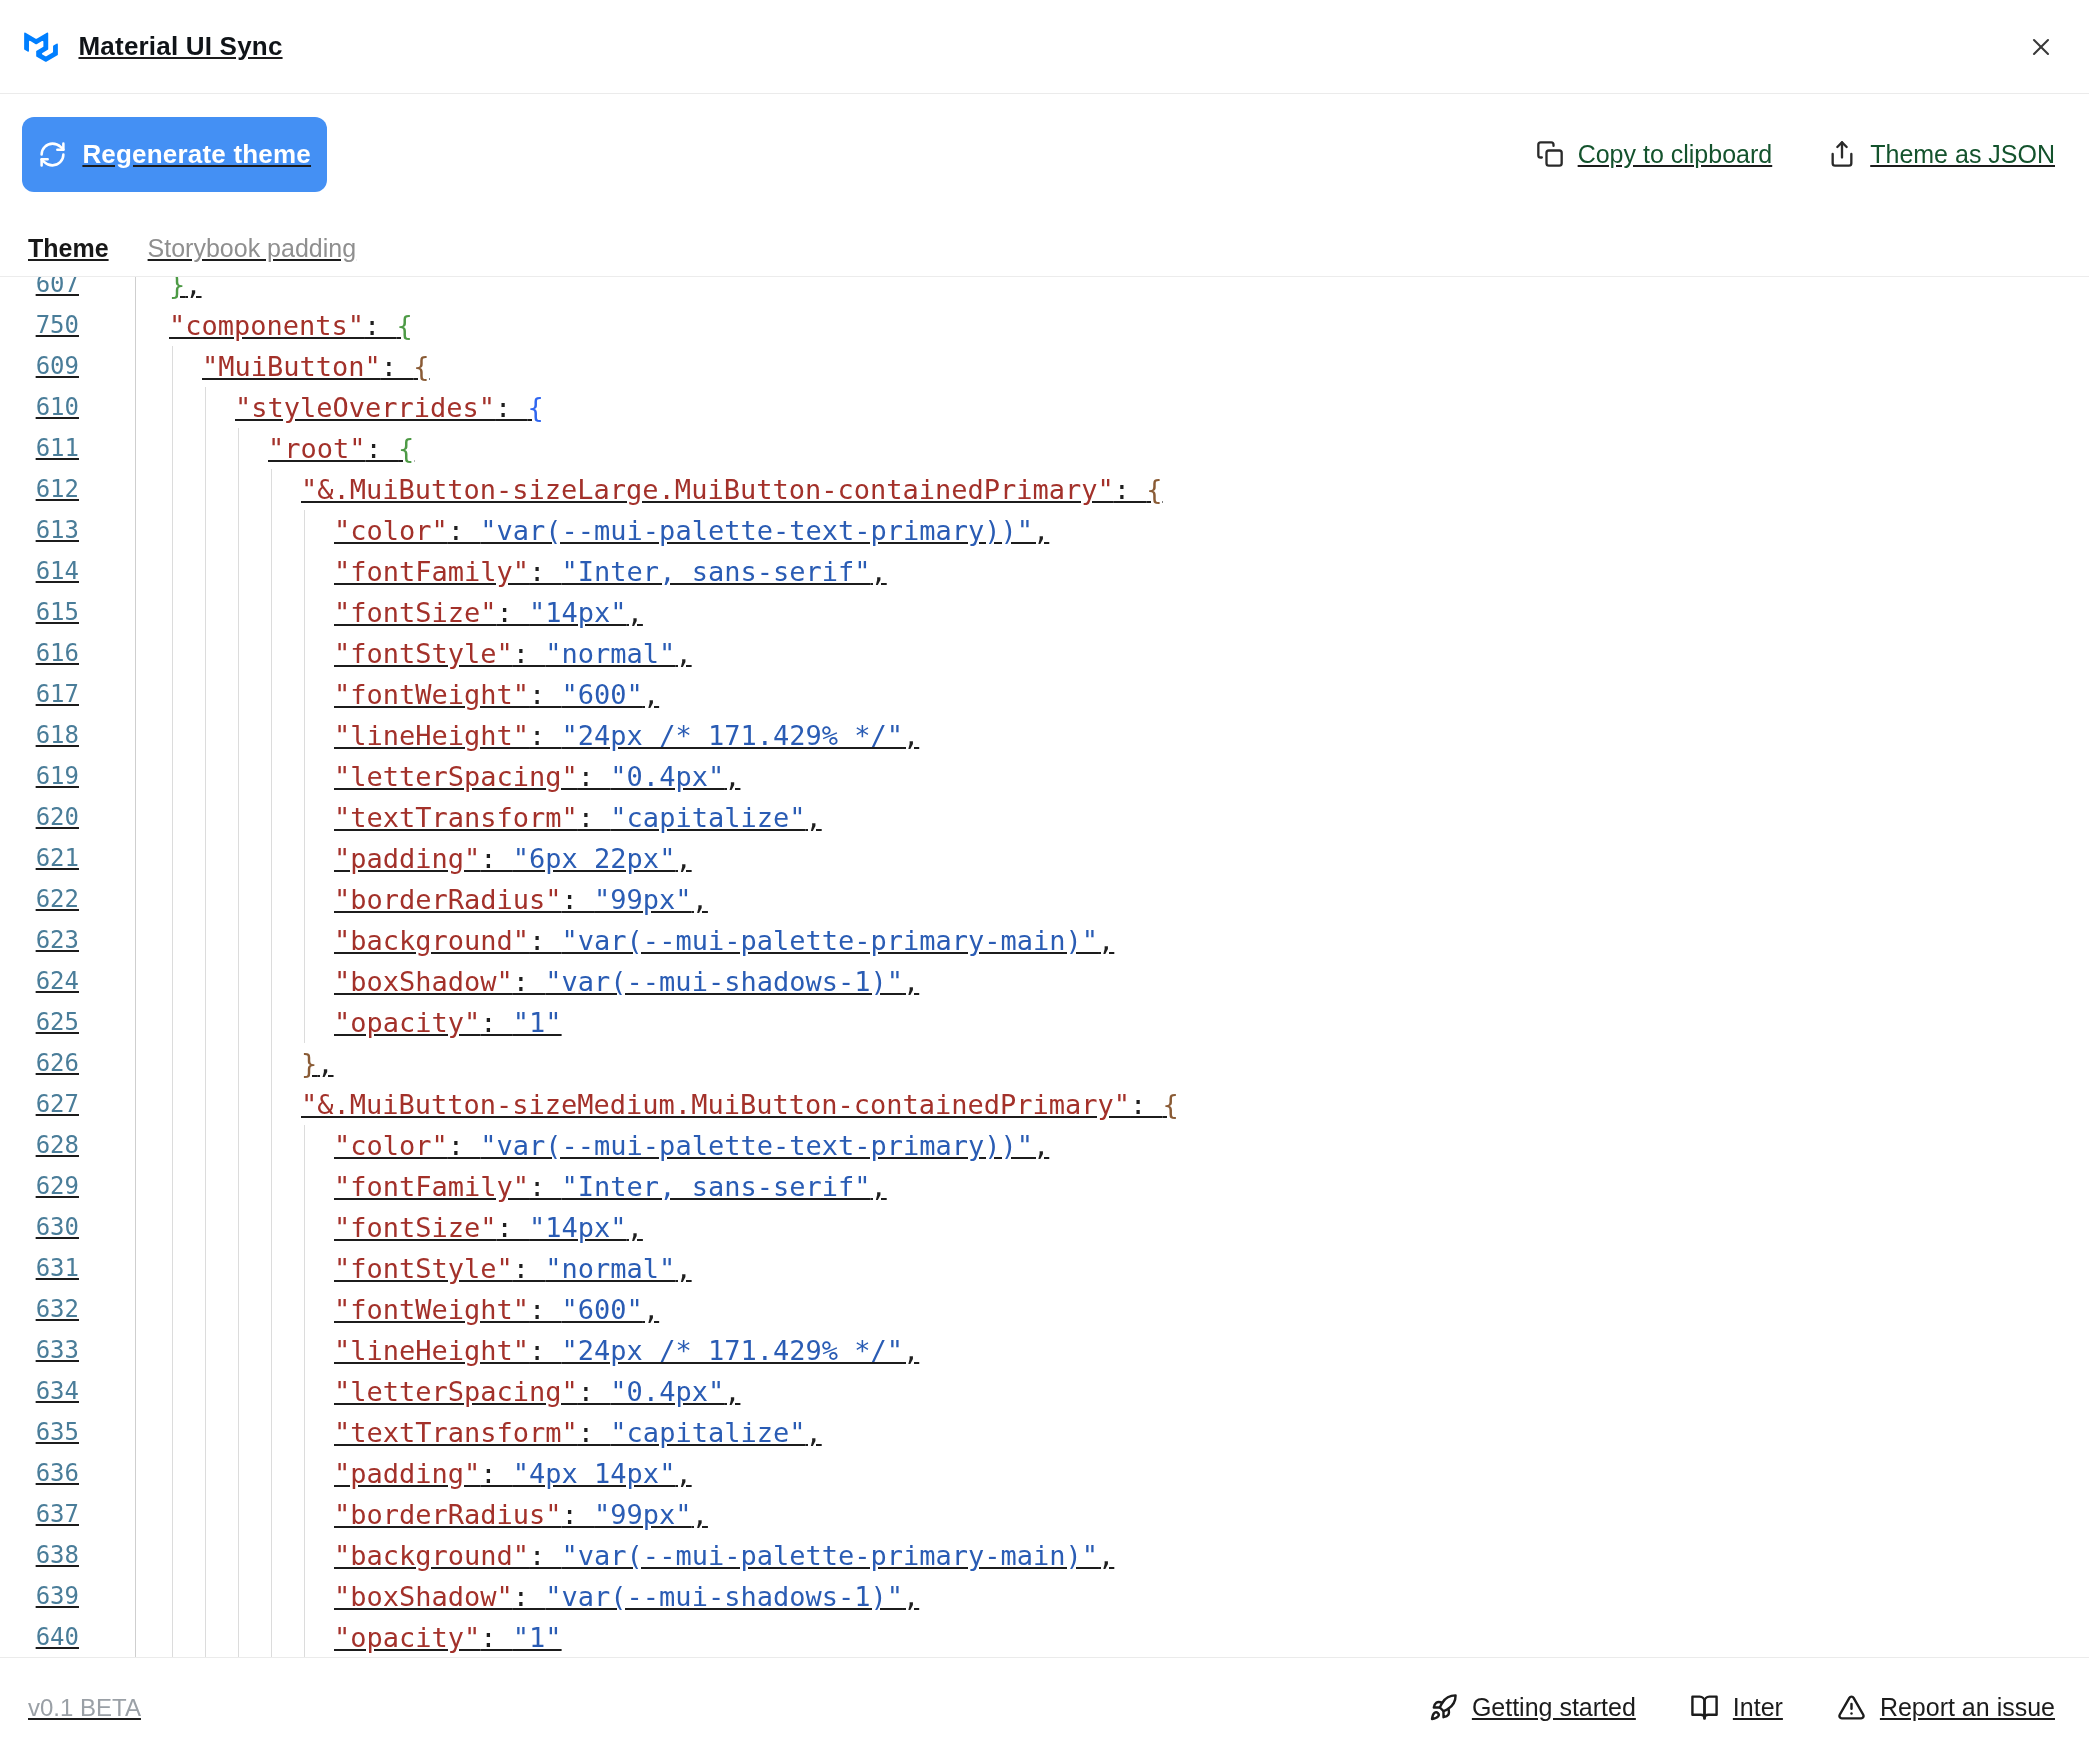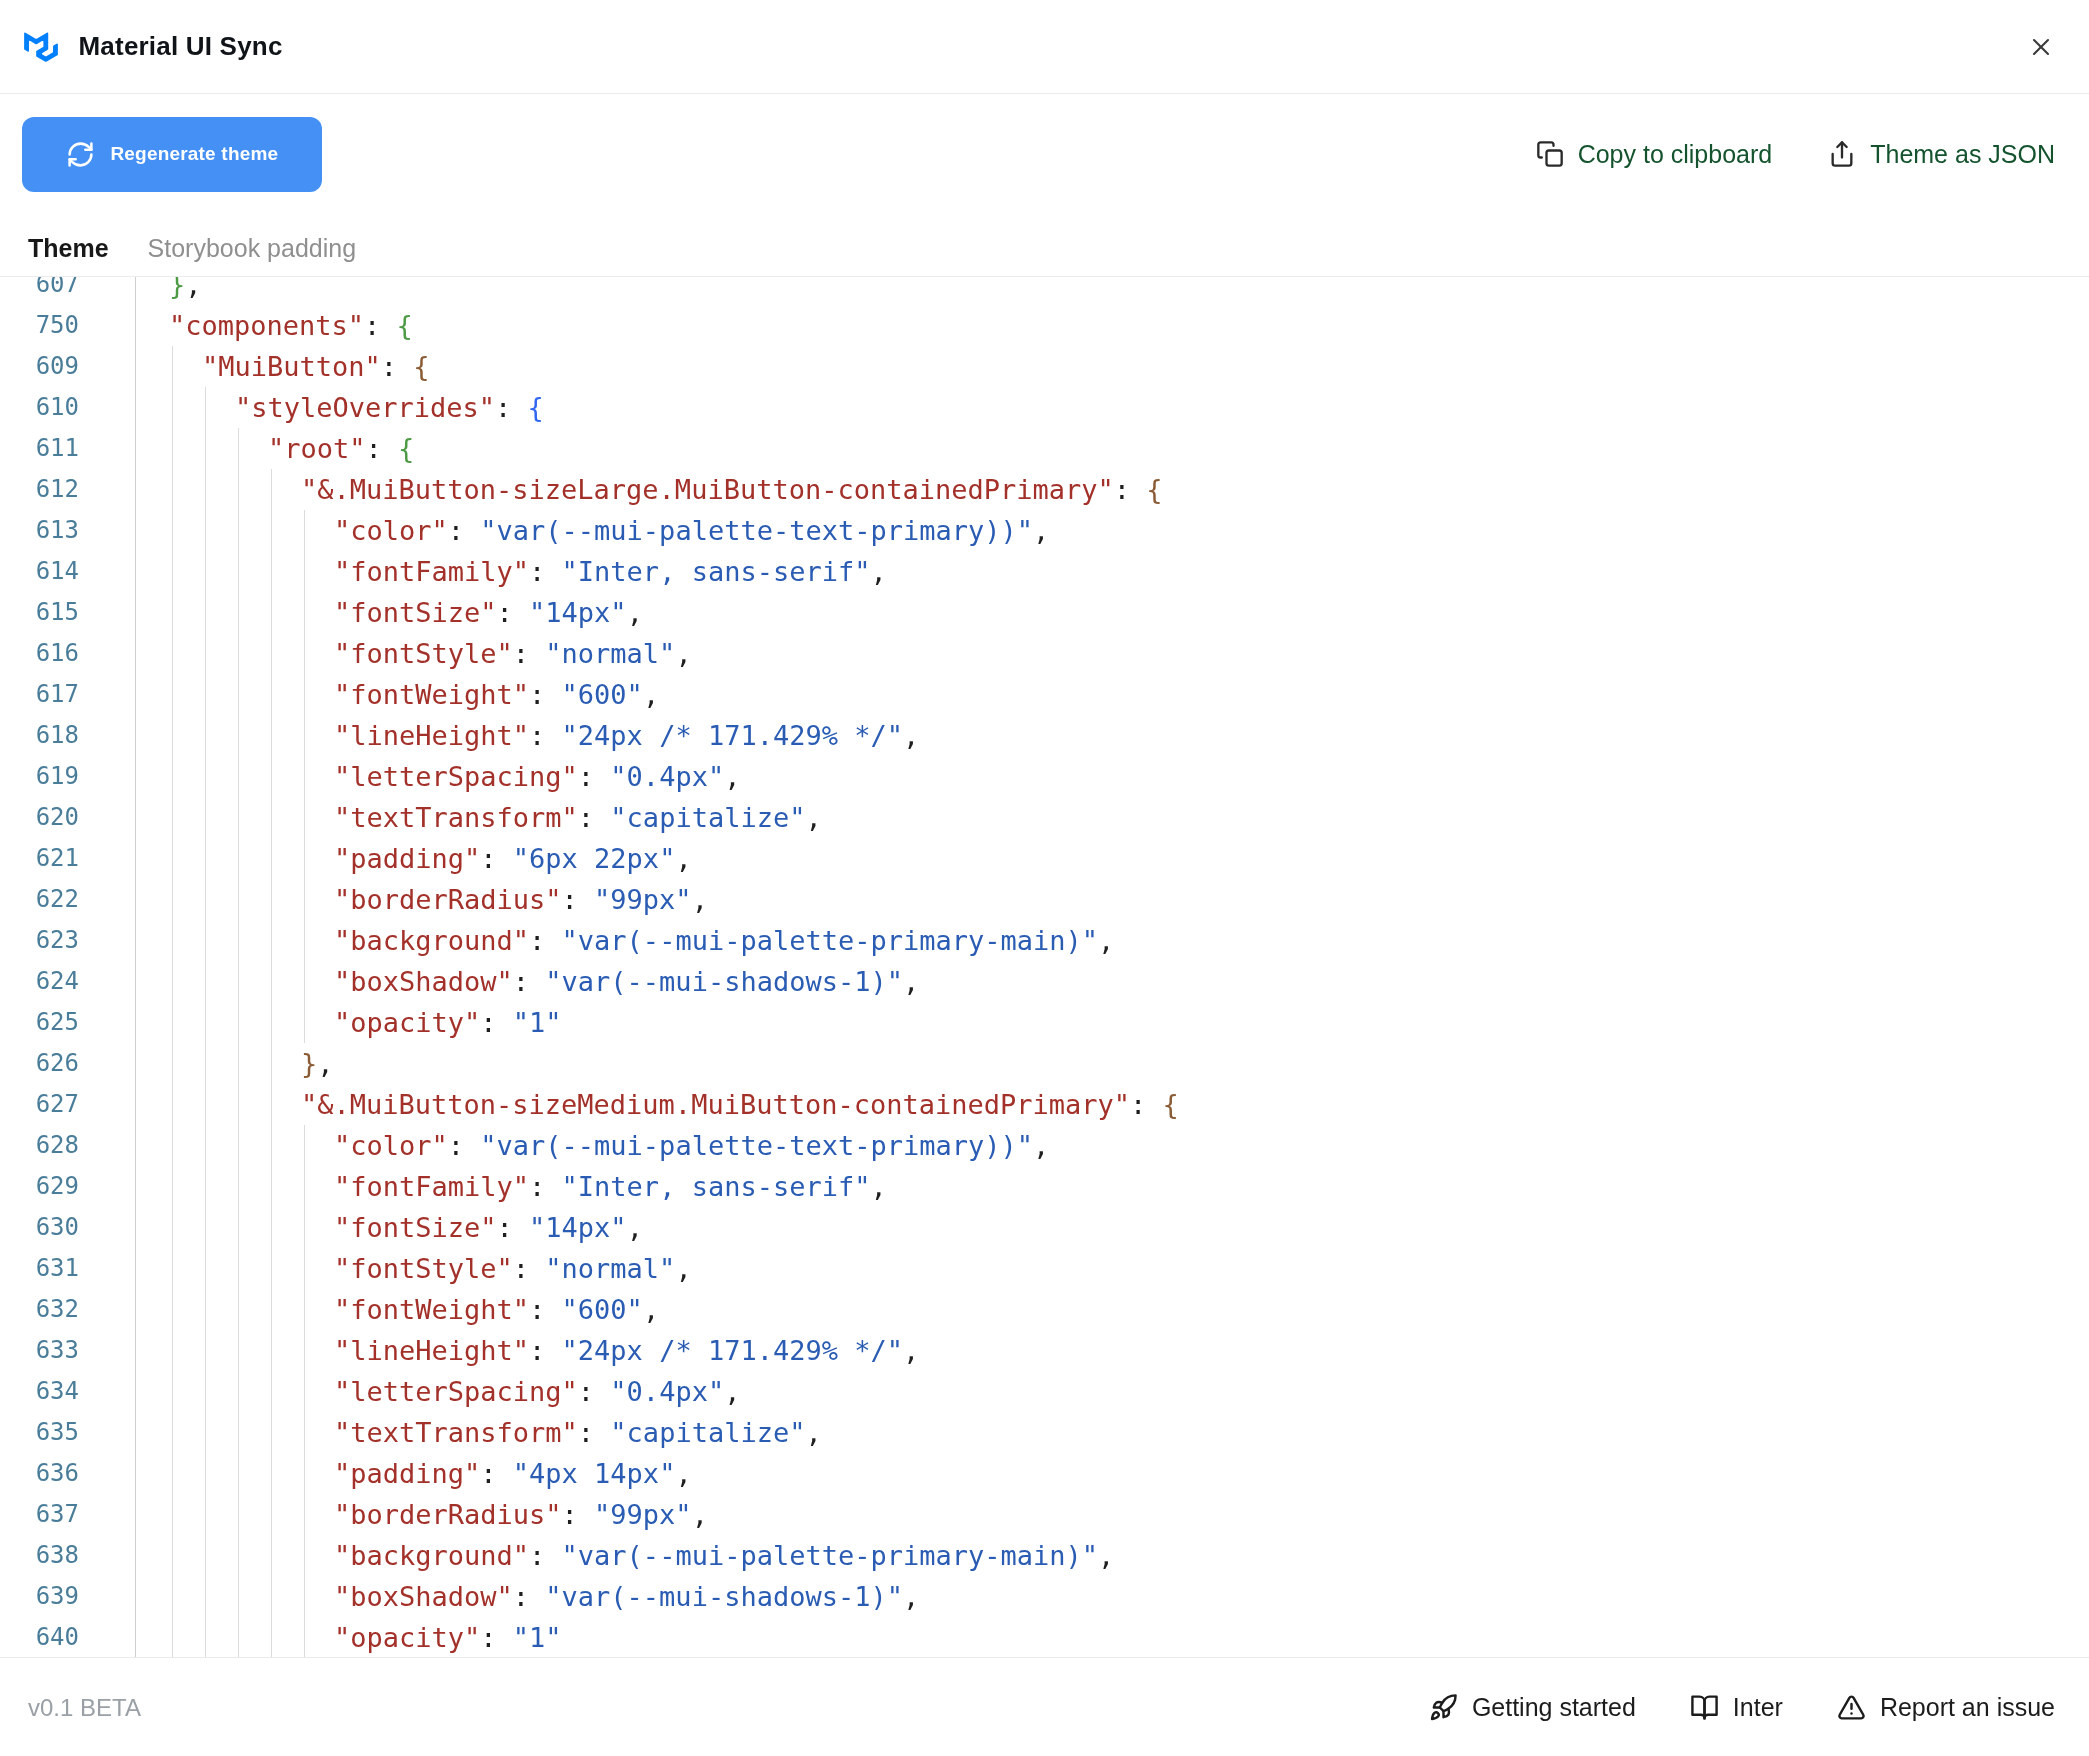--- a/index.html
+++ b/index.html
@@ -1,43 +1,43 @@
 <!DOCTYPE html>
 <html style="--c-button: #4490f4; --c-logo: #007FFF; --c-key: #a3312a; --c-string: #2a5cb4; --c-punct: #1f1f1f; --c-brace_green: #4d9a45; --c-brace_brown: #8a5b35; --c-brace_blue: #2f66f0; --c-line_number: #4a7d99;font-size:15px"><head>
 <meta charset="utf-8">
 <style>
   * { margin:0; padding:0; box-sizing:border-box; }
   html,body { background:#fff; }
   .app {
     position:relative; width:2089px; height:1756px; background:#fff;
-    font-family:"Liberation Sans", sans-serif; color:#1c1c1c; overflow:hidden;
+    font-family:"Liberation Sans", sans-serif; color:#1c1c1c; overflow:hidden;text-decoration:underline;
   }
   
   .header {
     height:94px; border-bottom:0.9px solid #ebebeb;
     display:flex; align-items:center; padding-left:24px;
   }
   .logo { width:34px; height:30px; flex:0 0 auto; }
   .app-title { font-size:26px; font-weight:700; color:#101418; margin-left:20.5px; letter-spacing:0.2px; }
   .close-btn {
     margin-left:auto; margin-right:28px; width:41px; height:41px;
     display:flex; align-items:center; justify-content:center;
     background:none; border:none; cursor:pointer; color:#3a3a3a;
   }
   
   .toolbar {
     height:120px; display:flex; align-items:center;
     padding-left:22.4px; padding-right:34px;
   }
   .regen-btn {
     display:inline-flex; align-items:center; gap:15px;
-    height:75px; padding:0 44px; border:none; border-radius:12px;
+    height:75px; padding:0 16px; border:none; border-radius:12px;
     background:var(--c-button,#4490f4); color:#fff;
     font-family:"Liberation Sans", sans-serif;
-    font-size:19px; font-weight:600; cursor:pointer; letter-spacing:0.2px;
+    font-size:26px; font-weight:600; cursor:pointer; letter-spacing:0.2px;
   }
   .toolbar-right { margin-left:auto; display:flex; align-items:center; gap:56px; }
   .tool-link {
     display:inline-flex; align-items:center; gap:14px;
     background:none; border:none; cursor:pointer;
     font-family:"Liberation Sans", sans-serif;
     font-size:25px; font-weight:500; color:#14532d;
   }
   .tool-link svg { color:#2a2a2a; }
   

